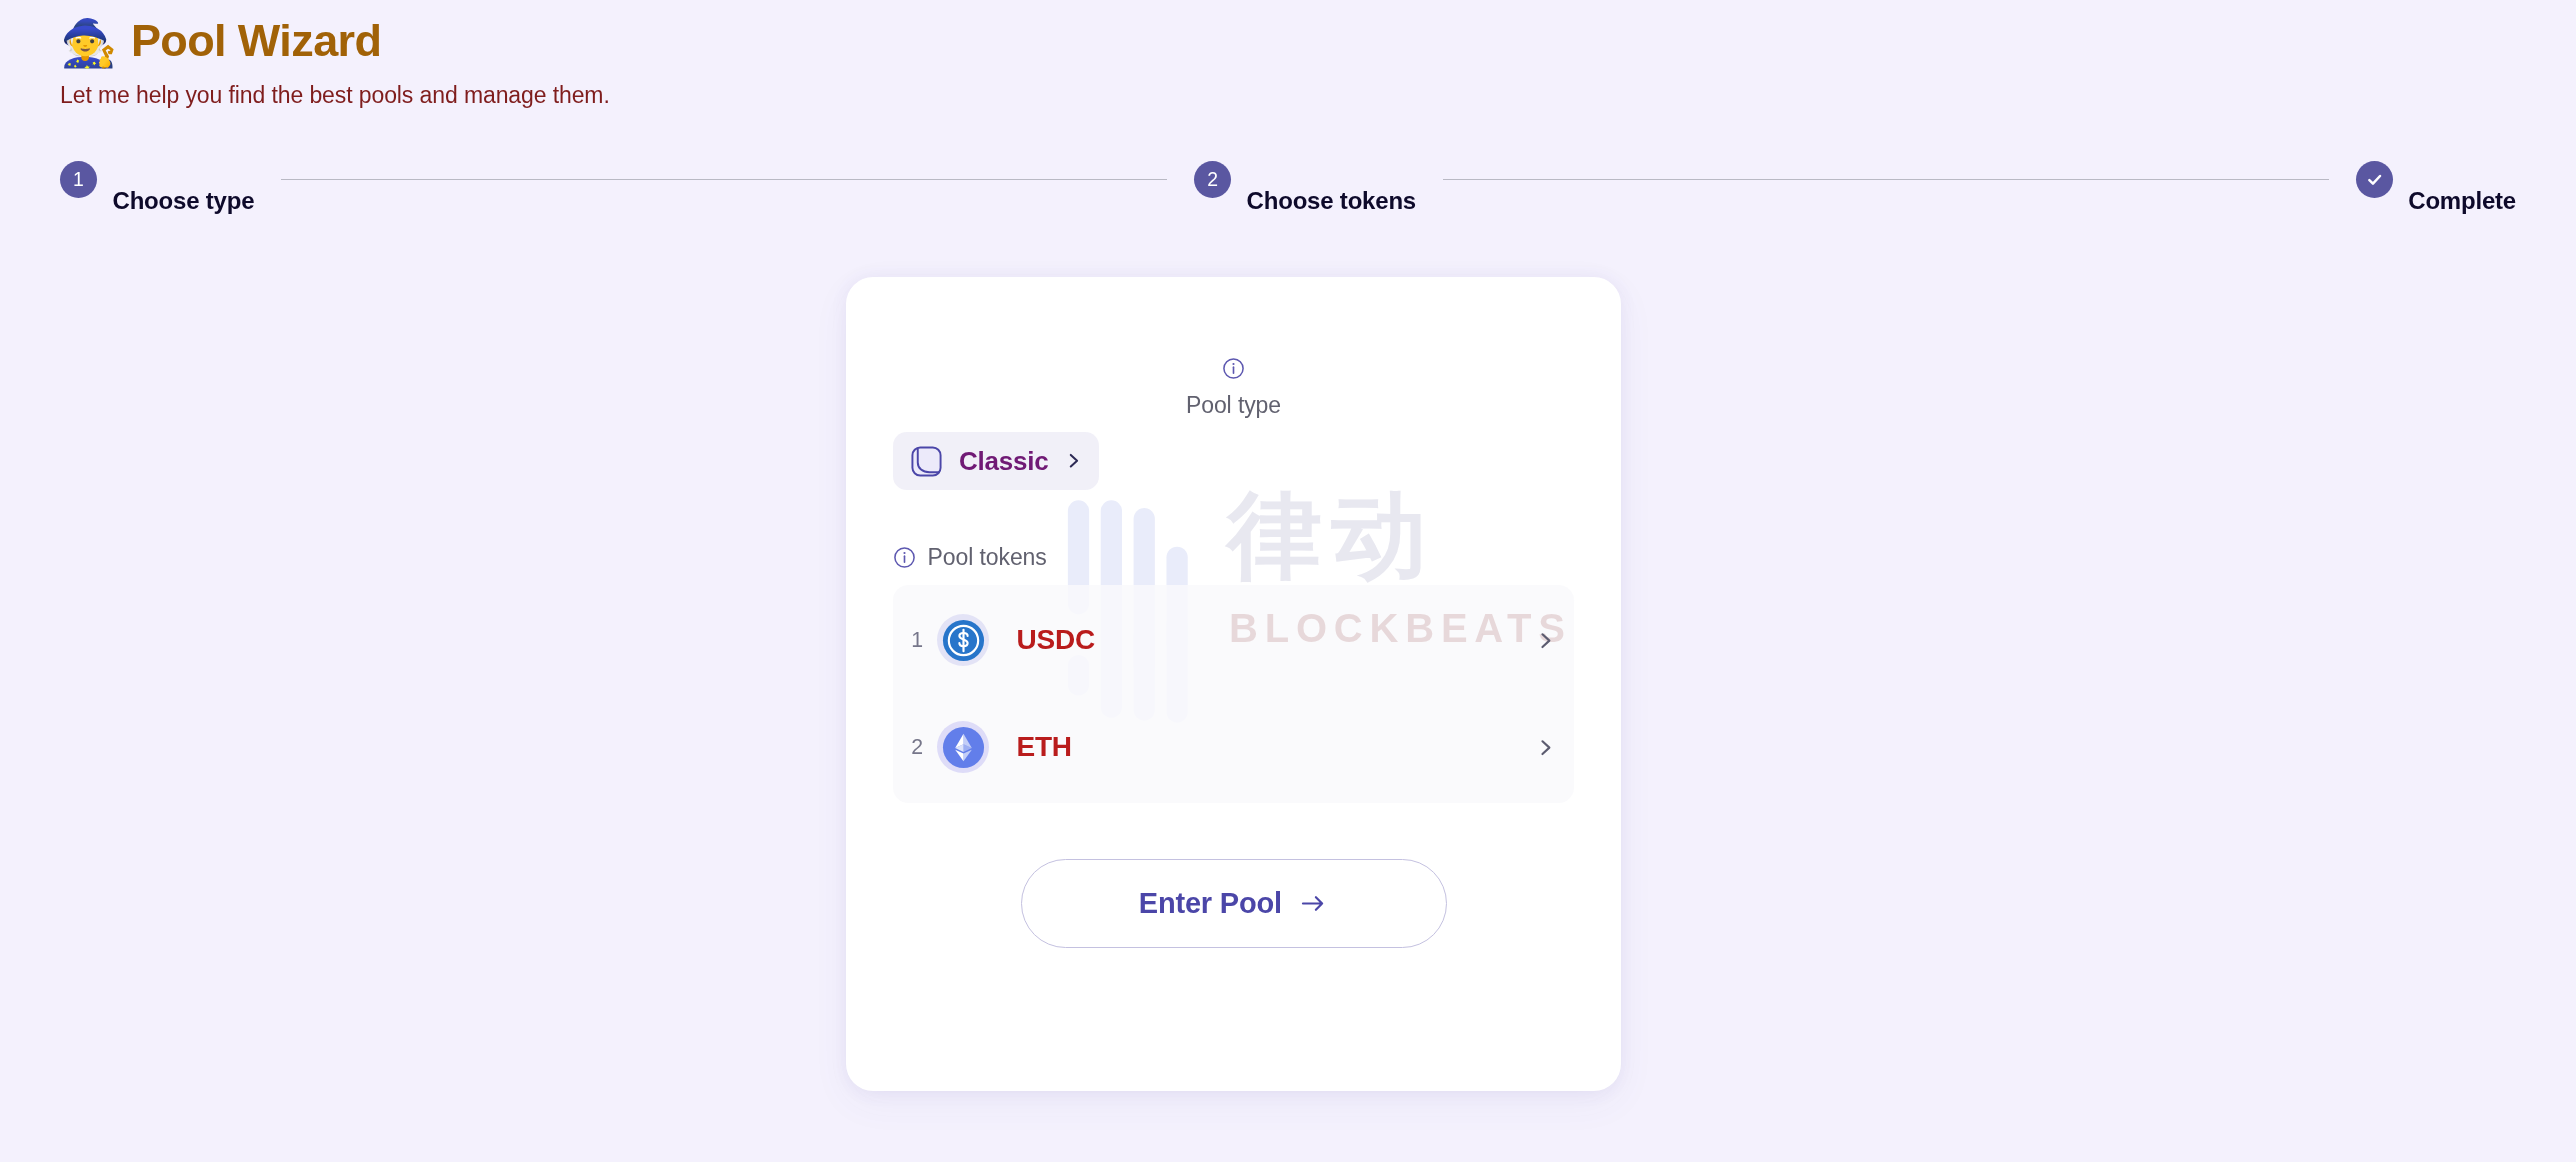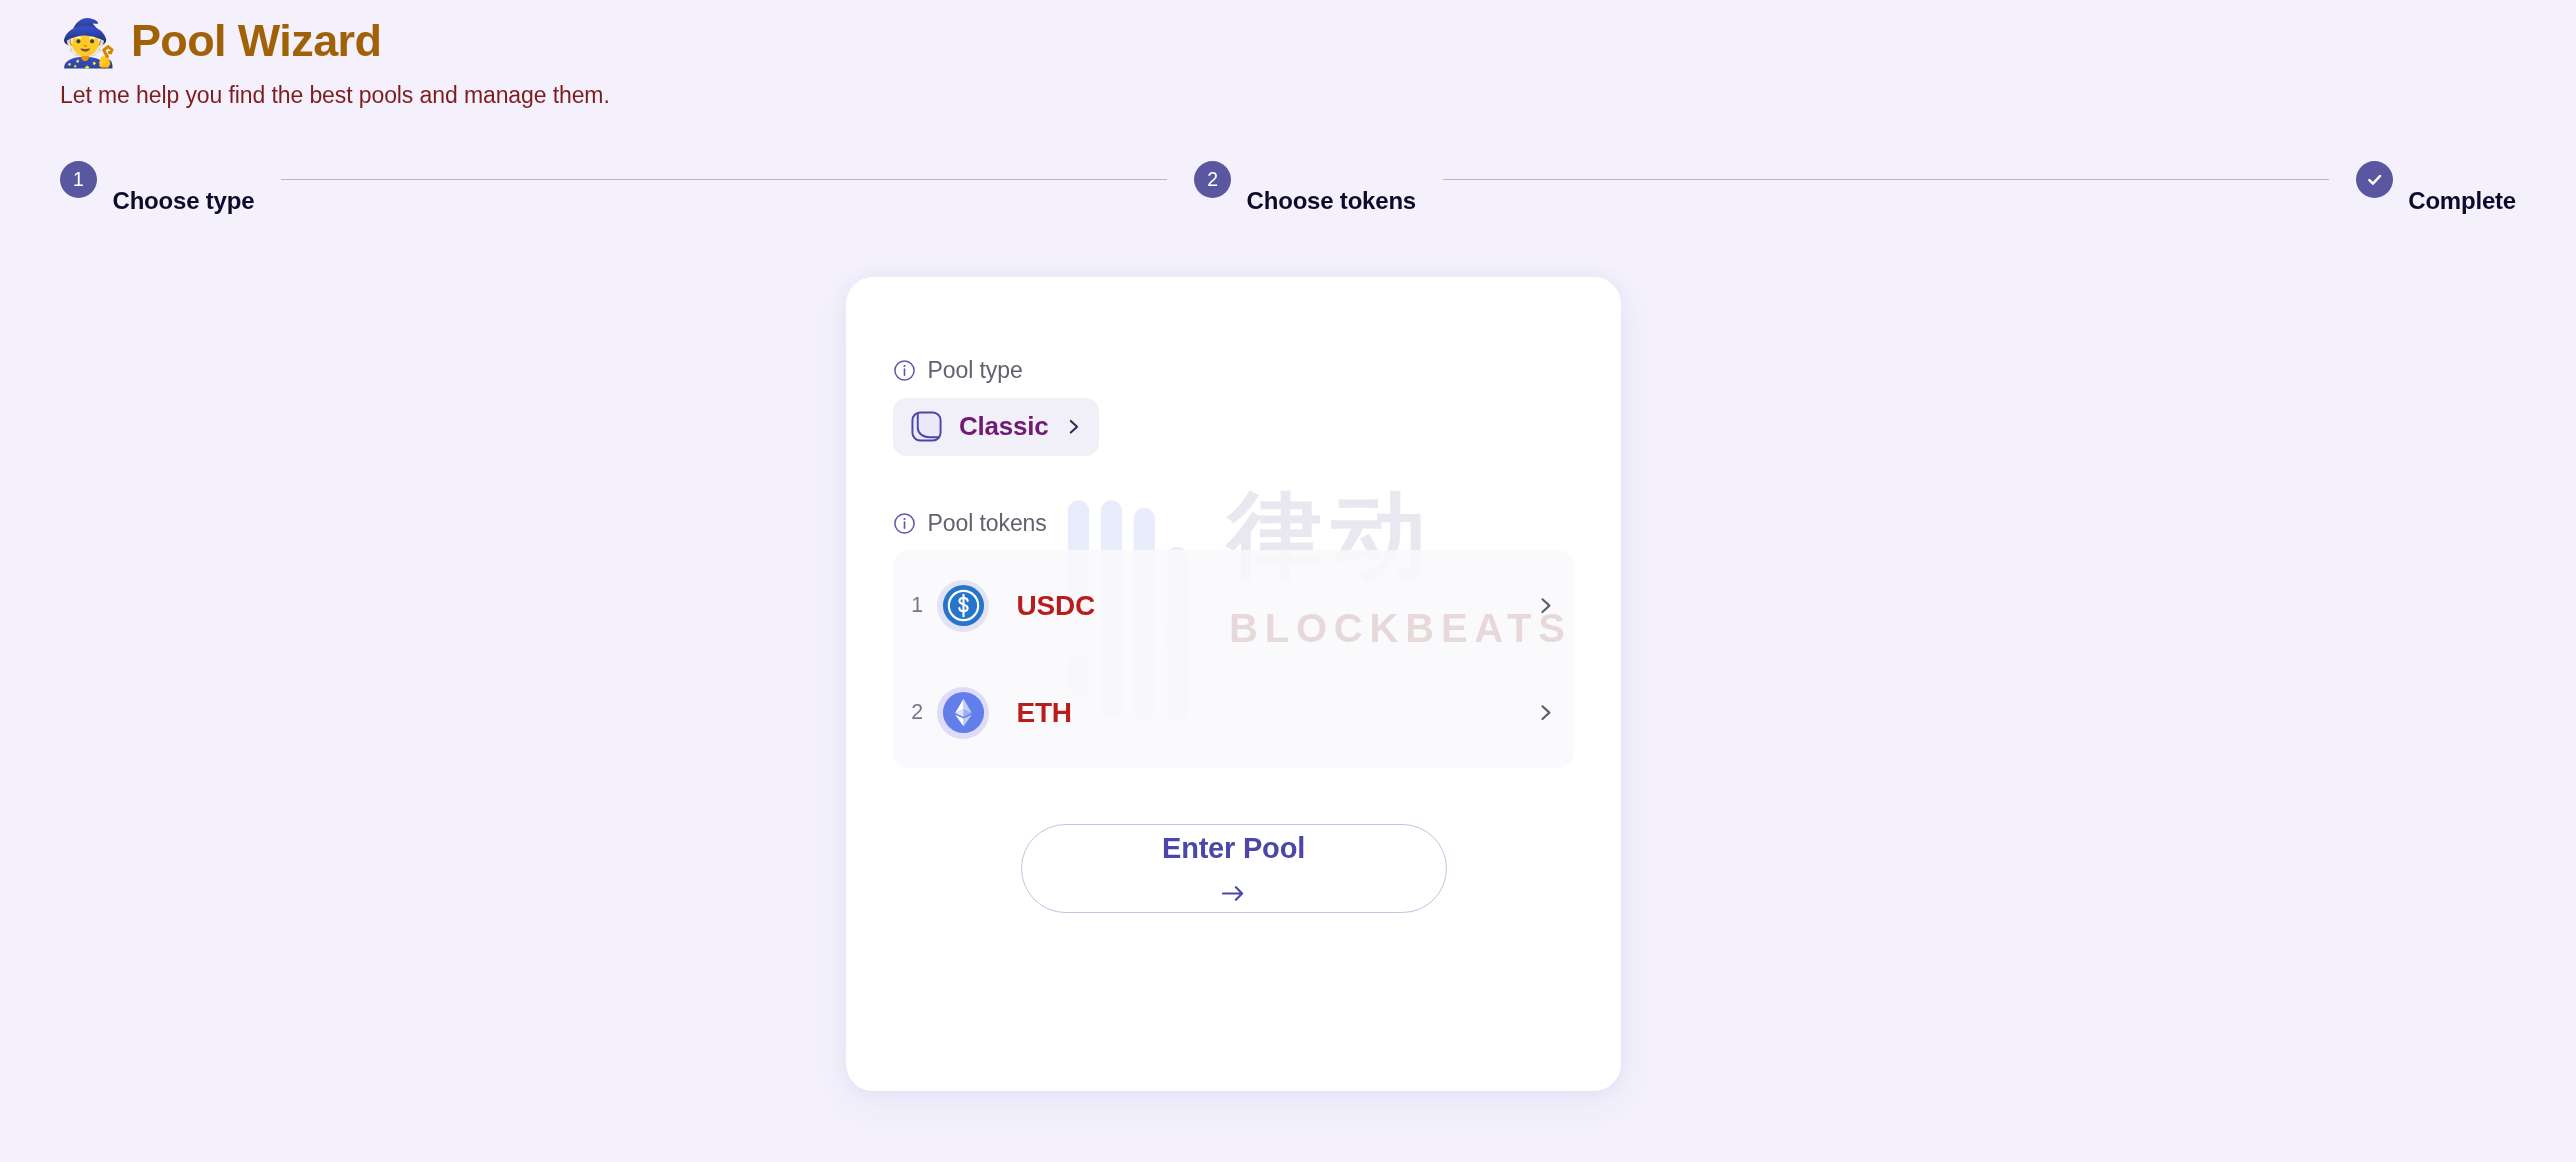--- a/index.html
+++ b/index.html
@@ -186,21 +186,21 @@
     position: relative;
     z-index: 2;
   }
   .section-label .lbl {
     font-size: 23px;
     color: #61616f;
     letter-spacing: -0.1px;
   }
   .info-icon { flex: 0 0 auto; display:block; }
 
-  .pool-type-label { margin-top: 37px; }
+  .pool-type-label { margin-top: 37px; flex-direction: column; }
   .pool-tokens-label { margin-top: 54px; }
 
   
   .pool-type-row {
     margin-top: 13.6px;
     position: relative;
     z-index: 2;
     width: 206px;
     height: 58px;
     border-radius: 13.6px;
@@ -281,21 +281,20 @@
     width: 426px;
     height: 89px;
     border-radius: 45px;
     border: 1.6px solid #c4c1e0;
     background: #ffffff;
     display: flex;
     align-items: center;
     justify-content: center;
     gap: 17.4px;
     cursor: pointer;
-    flex-direction: column;
   }
 
   .enter-pool-label {
     font-size: 29px;
     font-weight: bold;
     color: #4b46a8;
     letter-spacing: -0.2px;
   }
 </style>
 </head>

